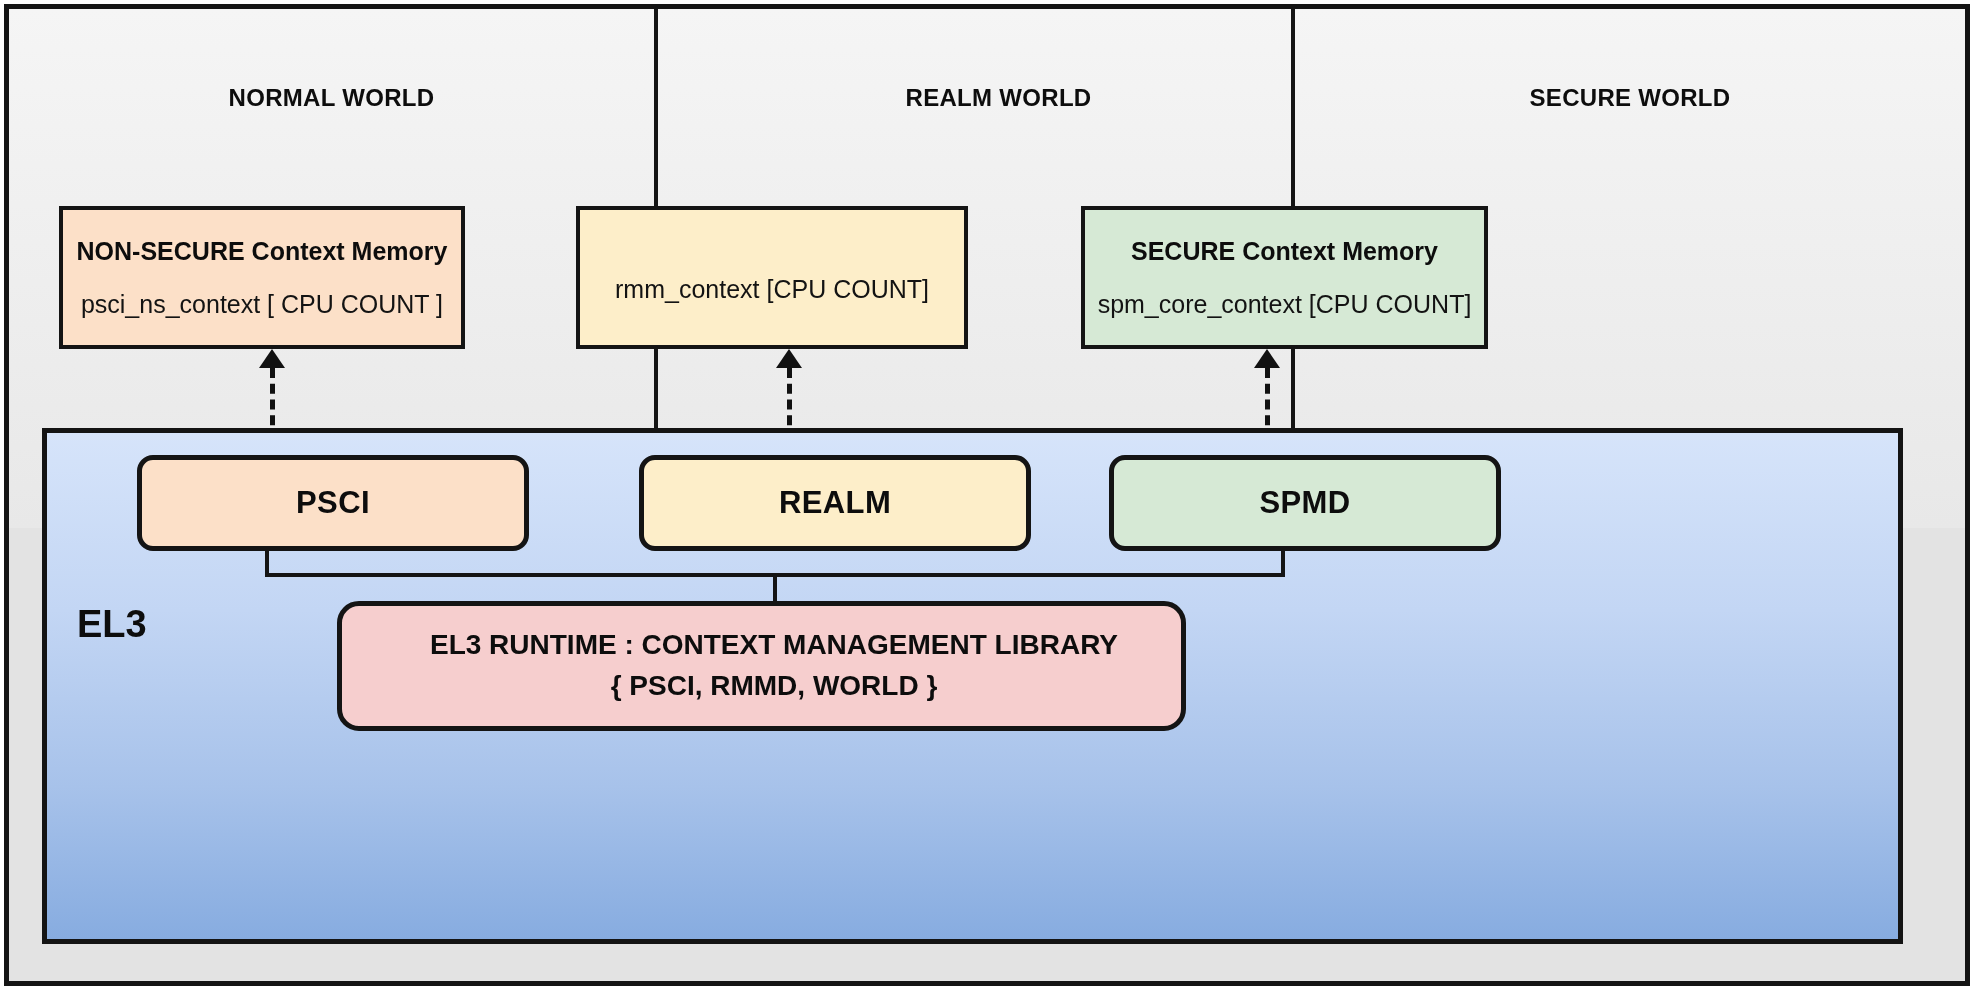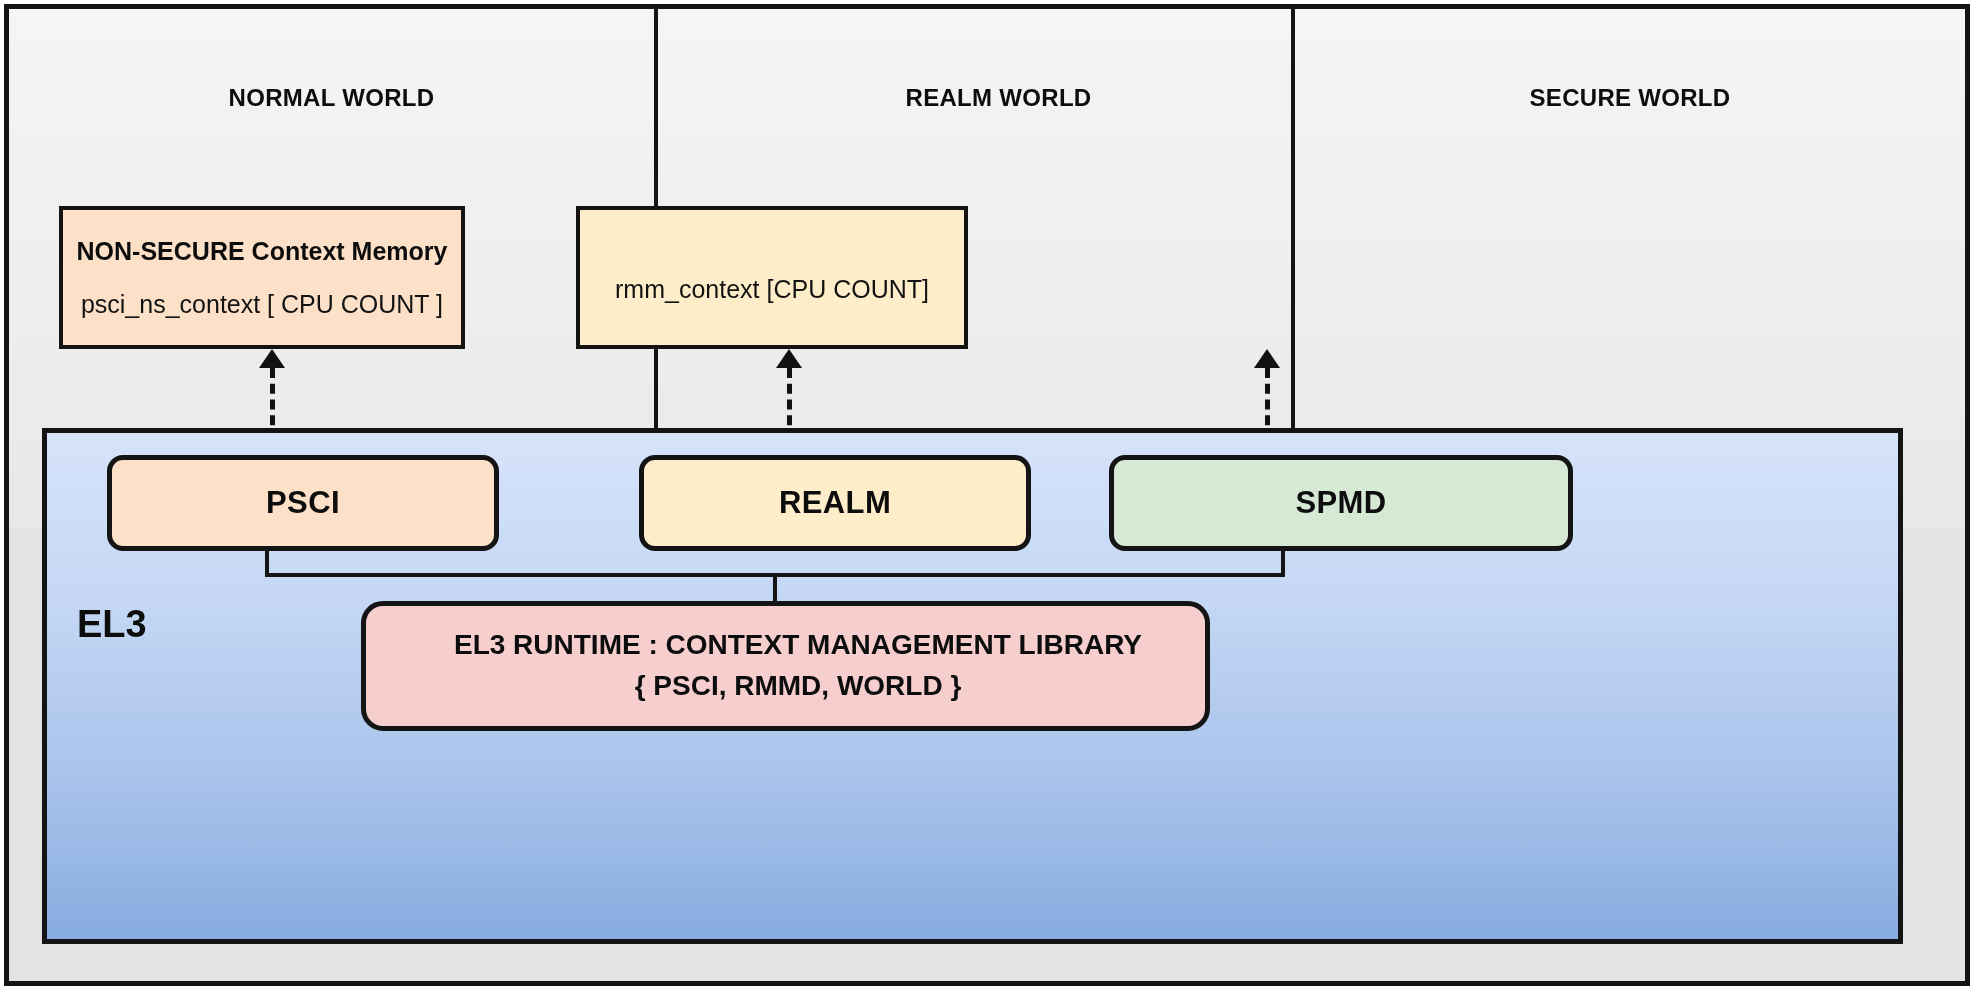--- a/index.html
+++ b/index.html
@@ -198,49 +198,53 @@
 
   <div class="ctx-box" style="left:59px; top:206px; width:406px; height:143px; background:#fce0c8;">
     <div class="ctx-title">NON-SECURE Context Memory</div>
     <div class="ctx-sub">psci_ns_context  [ CPU COUNT ]</div>
   </div>
 
   <div class="ctx-box" style="left:576px; top:206px; width:392px; height:143px; background:#fdeec9;">
     <div class="ctx-sub">rmm_context [CPU COUNT]</div>
   </div>
 
+  <div class="ctx-box" style="left:1081px; top:206px; width:407px; height:143px; background:#d6e9d5;">
+    <div class="ctx-title">SECURE Context Memory</div>
+    <div class="ctx-sub">spm_core_context  [CPU COUNT]</div>
+  </div>
 
   <div class="arrow-head up" style="left:259px; top:349px;"></div>
   <div class="arrow-line" style="left:270px; top:368px; height:73px;"></div>
   <div class="arrow-head down" style="left:259px; top:441px;"></div>
 
   <div class="arrow-head up" style="left:776px; top:349px;"></div>
   <div class="arrow-line" style="left:787px; top:368px; height:73px;"></div>
   <div class="arrow-head down" style="left:776px; top:441px;"></div>
 
   <div class="arrow-head up" style="left:1254px; top:349px;"></div>
   <div class="arrow-line" style="left:1265px; top:368px; height:73px;"></div>
   <div class="arrow-head down" style="left:1254px; top:441px;"></div>
 
   <div class="el3-box" style="left:42px; top:428px; width:1861px; height:516px;">
 
     <div class="el3-label" style="left:30px; top:170px;">EL3</div>
 
-    <div class="svc-box" style="left:60px; top:22px; width:392px; height:96px; background:#fce0c8;">PSCI</div>
+    <div class="svc-box" style="left:90px; top:22px; width:392px; height:96px; background:#fce0c8;">PSCI</div>
 
     <div class="svc-box" style="left:592px; top:22px; width:392px; height:96px; background:#fdeec9;">REALM</div>
 
-    <div class="svc-box" style="left:1062px; top:22px; width:464px; height:96px; background:#d6e9d5;">SPMD</div>
+    <div class="svc-box" style="left:1062px; top:22px; width:392px; height:96px; background:#d6e9d5;">SPMD</div>
 
     <div class="conn-v" style="left:218px; top:118px; height:26px;"></div>
     <div class="conn-v" style="left:1234px; top:118px; height:26px;"></div>
 
     <div class="conn-h" style="left:218px; top:140px; width:1020px;"></div>
 
     <div class="conn-v" style="left:726px; top:140px; height:30px;"></div>
 
-    <div class="runtime-box" style="left:314px; top:168px; width:849px; height:130px;padding-left:25px;">
+    <div class="runtime-box" style="left:290px; top:168px; width:849px; height:130px;padding-left:25px;">
       <div class="runtime-line">EL3 RUNTIME : CONTEXT MANAGEMENT LIBRARY</div>
       <div class="runtime-line">{ PSCI, RMMD, WORLD }</div>
     </div>
   </div>
 
 </div>
 
 </body></html>

